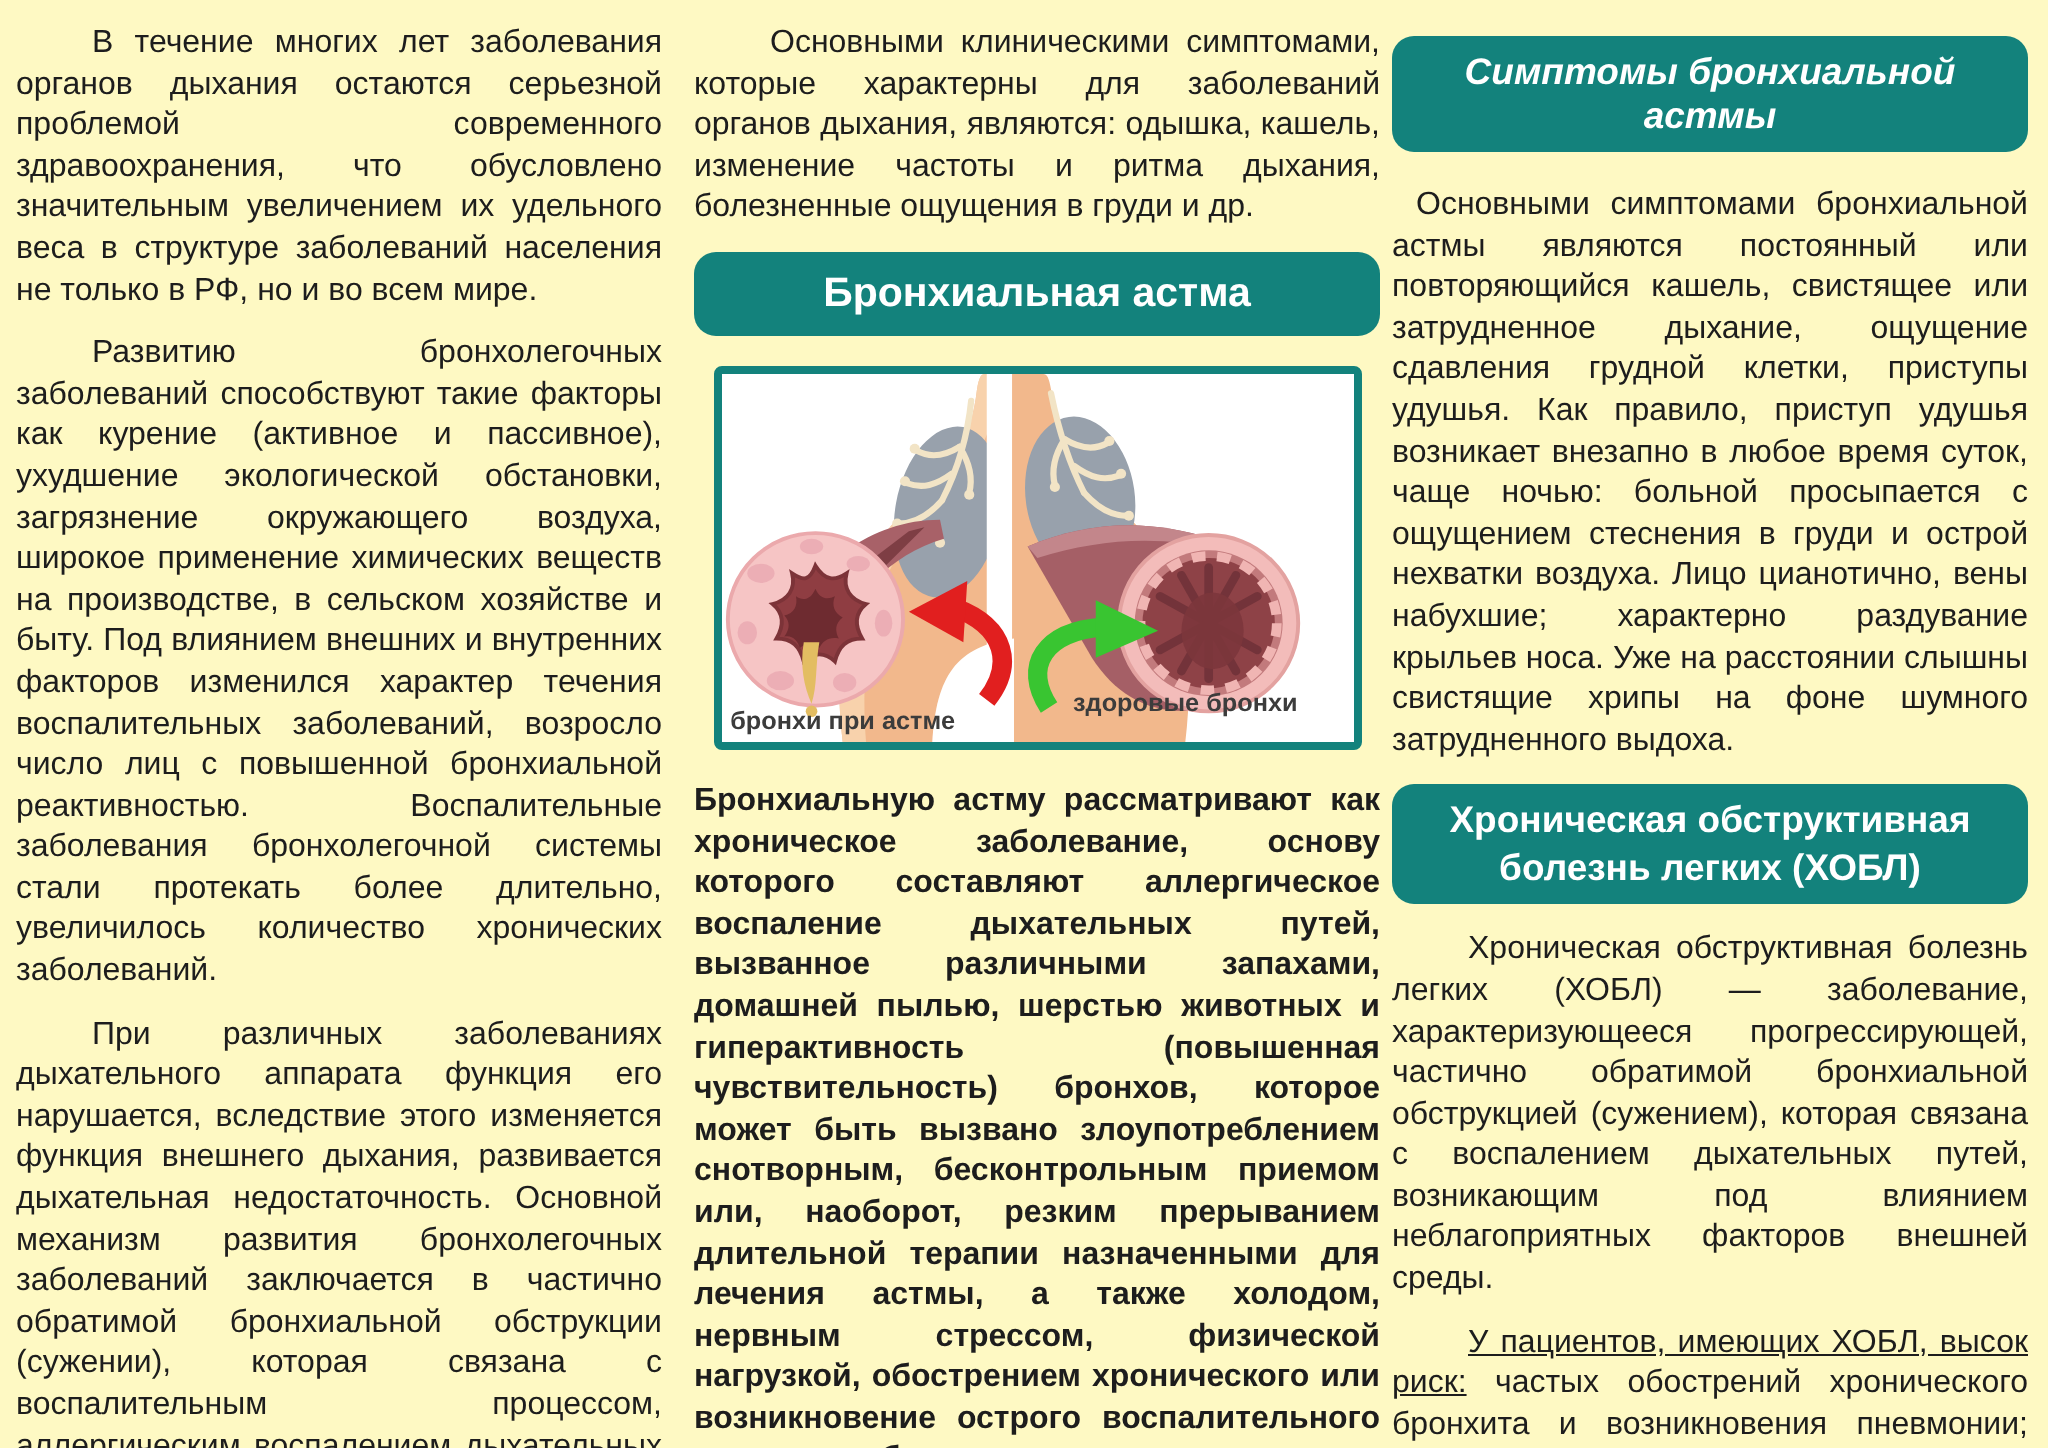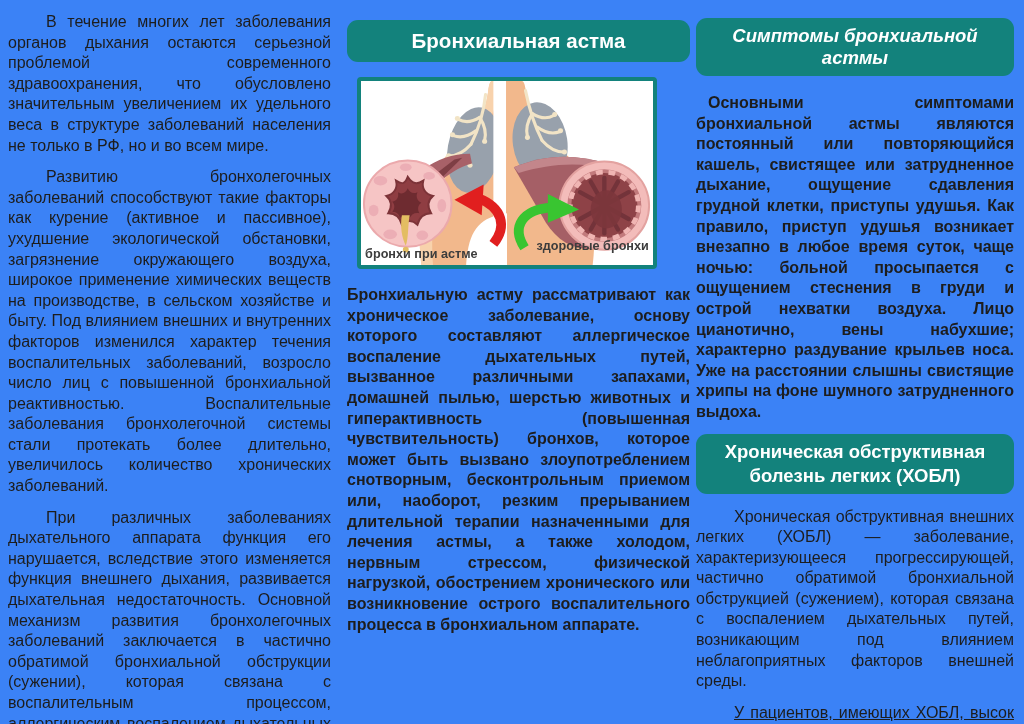--- a/index.html
+++ b/index.html
@@ -1,61 +1,62 @@
 <!DOCTYPE html>
 <html lang="ru"><head>
 <meta charset="utf-8">
 <style>
   html,body{margin:0;padding:0;}
   body{
     width:1024px;height:724px;background:#ffffff;
     font-family:"Liberation Sans","DejaVu Sans",sans-serif;
     color:#1d1d1d;
   }
-  .page{position:relative;width:1024px;height:724px;overflow:hidden;background:#3b82f6;}
+  .page{position:relative;width:1024px;height:724px;overflow:hidden;background:#fef9c3;}
   .col{position:absolute;}
   .col-left{left:8px;top:12px;width:323px;}
   .col-mid{left:347px;top:12px;width:343px;}
   .col-right{left:696px;top:16px;width:318px;}
   .para{
     margin:0 0 11px 0;
     font-size:16px;line-height:20.6px;
     text-align:justify;
     hyphens:auto;-webkit-hyphens:auto;
   }
   .indent{text-indent:38px;}
-  .indent-sm{text-indent:12px;font-weight:bold;}
+  .indent-sm{text-indent:12px;}
   .banner{
     background:#13827c;color:#ffffff;font-weight:bold;
     text-align:center;border-radius:11px;
   }
   .banner-main{font-size:20.5px;padding:9px 22px;margin:8px 0 15px 0;}
   .banner-symptoms{font-style:italic;font-size:18.5px;padding:7px 4px;margin:2px 0 17px 0;}
   .banner-copd{font-size:18.5px;line-height:24px;padding:6px 20px;margin:6px 0 13px 0;}
   .figure{
-    width:300px;height:192px;margin-left:10px;
+    width:324px;height:192px;margin-left:10px;
     border:4px solid #13827c;border-radius:4px;
     box-sizing:border-box;background:#fff;overflow:hidden;
   }
   .figure svg{display:block;}
   .mt{margin-top:16px;font-weight:bold;}
   .underline{text-decoration:underline;}
 </style>
 </head>
 <body>
 
 <div class="page">
 
   <div class="col col-left">
     <p class="para indent">В течение многих лет заболевания органов дыхания остаются серьезной проблемой современного здравоохранения, что обусловлено значительным увеличением их удельного веса в структуре заболеваний населения не только в РФ, но и во всем мире.</p>
     <p class="para indent">Развитию бронхолегочных заболеваний способствуют такие факторы как курение (активное и пассивное), ухудшение экологической обстановки, загрязнение окружающего воздуха, широкое применение химических веществ на производстве, в сельском хозяйстве и быту. Под влиянием внешних и внутренних факторов изменился характер течения воспалительных заболеваний, возросло число лиц с повышенной бронхиальной реактивностью. Воспалительные заболевания бронхолегочной системы стали протекать более длительно, увеличилось количество хронических заболеваний.</p>
     <p class="para indent">При различных заболеваниях дыхательного аппарата функция его нарушается, вследствие этого изменяется функция внешнего дыхания, развивается дыхательная недостаточность. Основной механизм развития бронхолегочных заболеваний заключается в частично обратимой бронхиальной обструкции (сужении), которая связана с воспалительным процессом, аллергическим воспалением дыхательных путей либо гиперактивностью (повышенной чувствительностью) бронхов.</p>
   </div>
 
   <div class="col col-mid">
+    <p class="para indent">Основными клиническими симптомами, которые характерны для заболеваний органов дыхания, являются: одышка, кашель, изменение частоты и ритма дыхания, болезненные ощущения в груди и др.</p>
 
     <div class="banner banner-main">Бронхиальная астма</div>
 
     <div class="figure">
       <svg width="292" height="184" viewBox="0 0 300 192" preserveAspectRatio="none">
         <rect width="300" height="192" fill="#ffffff"></rect>
 
         <g>
           <path fill="#f2b88c" d="M62,192 C56,140 64,98 96,70 C118,52 128,34 131,8 C132,2 133,0 135,0 L165,0 C167,0 168,2 169,8 C172,34 182,52 204,70 C236,98 244,140 238,192 Z"></path>
           <path fill="#f9d8b4" opacity="0.8" d="M96,70 C118,52 128,34 131,8 C132,2 133,0 135,0 L143,0 C140,30 130,52 108,72 C80,98 70,140 74,192 L62,192 C56,140 64,98 96,70 Z"></path>
@@ -146,18 +147,18 @@
     <p class="para mt">Бронхиальную астму рассматривают как хроническое заболевание, основу которого составляют аллергическое воспаление дыхательных путей, вызванное различными запахами, домашней пылью, шерстью животных и гиперактивность (повышенная чувствительность) бронхов, которое может быть вызвано злоупотреблением снотворным, бесконтрольным приемом или, наоборот, резким прерыванием длительной терапии назначенными для лечения астмы, а также холодом, нервным стрессом, физической нагрузкой, обострением хронического или возникновение острого воспалительного процесса в бронхиальном аппарате.</p>
   </div>
 
   <div class="col col-right">
     <div class="banner banner-symptoms">Симптомы бронхиальной астмы</div>
 
     <p class="para indent-sm">Основными симптомами бронхиальной астмы являются постоянный или повторяющийся кашель, свистящее или затрудненное дыхание, ощущение сдавления грудной клетки, приступы удушья. Как правило, приступ удушья возникает внезапно в любое время суток, чаще ночью: больной просыпается с ощущением стеснения в груди и острой нехватки воздуха. Лицо цианотично, вены набухшие; характерно раздувание крыльев носа. Уже на расстоянии слышны свистящие хрипы на фоне шумного затрудненного выдоха.</p>
 
     <div class="banner banner-copd">Хроническая обструктивная болезнь легких (ХОБЛ)</div>
 
-    <p class="para indent">Хроническая обструктивная внешних легких (ХОБЛ) — заболевание, характеризующееся прогрессирующей, частично обратимой бронхиальной обструкцией (сужением), которая связана с воспалением дыхательных путей, возникающим под влиянием неблагоприятных факторов внешней среды.</p>
+    <p class="para indent">Хроническая обструктивная болезнь легких (ХОБЛ) — заболевание, характеризующееся прогрессирующей, частично обратимой бронхиальной обструкцией (сужением), которая связана с воспалением дыхательных путей, возникающим под влиянием неблагоприятных факторов внешней среды.</p>
 
     <p class="para indent"><span class="underline">У пациентов, имеющих ХОБЛ, высок риск:</span><span> частых обострений хронического бронхита и возникновения пневмонии; рака легких; проблем с сердцем (инфаркт миокарда, нарушения ритма сердца).</span></p>
   </div>
 
 </div>
 
 </body></html>

